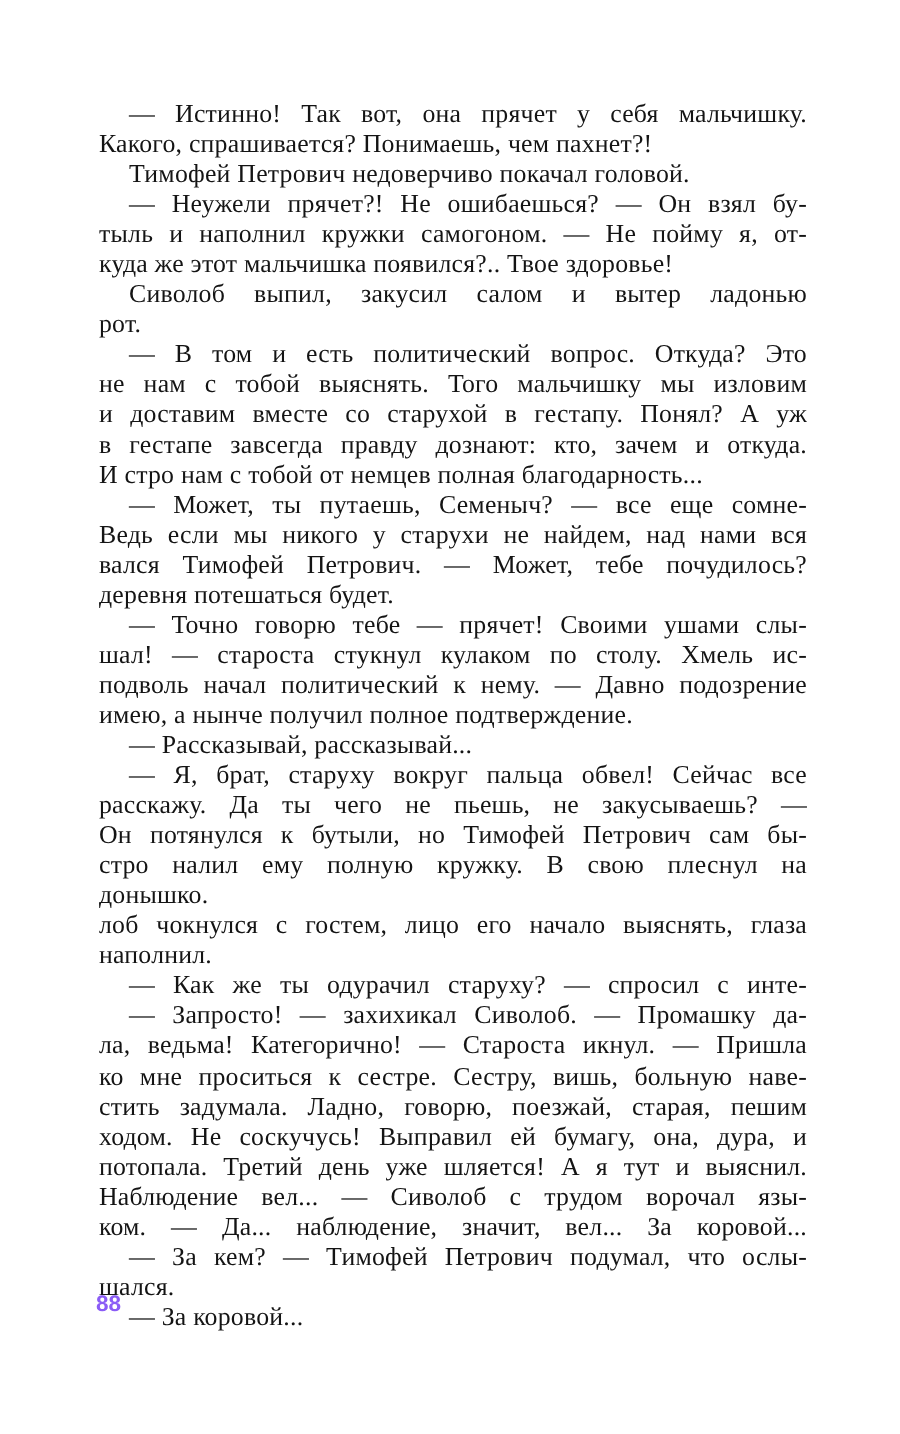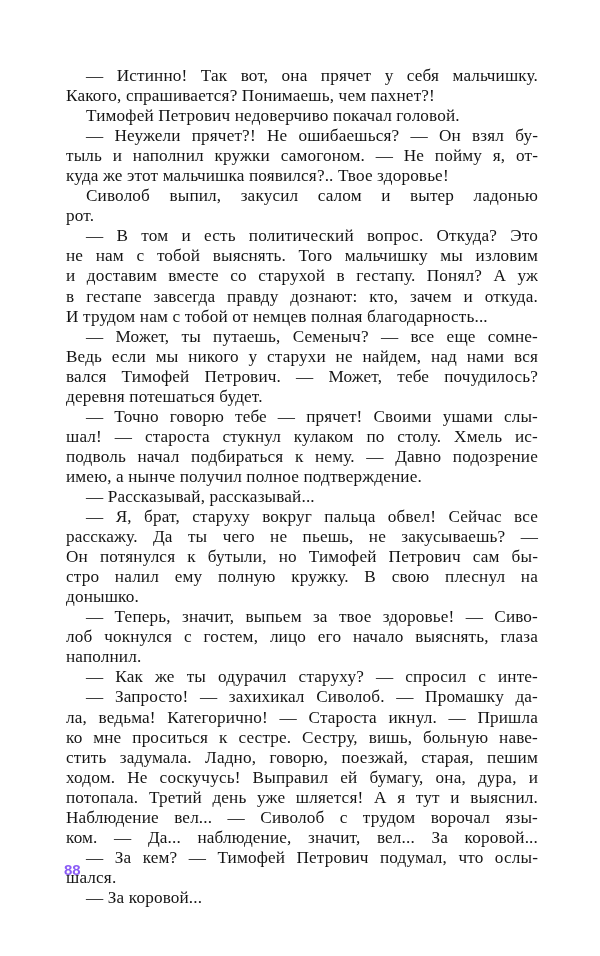--- a/index.html
+++ b/index.html
@@ -56,36 +56,35 @@
     <span class="line indent last">Тимофей Петрович недоверчиво покачал головой.</span>
     <span class="line indent">— Неужели прячет?! Не ошибаешься? — Он взял бу-</span>
     <span class="line">тыль и наполнил кружки самогоном. — Не пойму я, от-</span>
     <span class="line last">куда же этот мальчишка появился?.. Твое здоровье!</span>
     <span class="line indent">Сиволоб выпил, закусил салом и вытер ладонью</span>
     <span class="line last">рот.</span>
     <span class="line indent">— В том и есть политический вопрос. Откуда? Это</span>
     <span class="line">не нам с тобой выяснять. Того мальчишку мы изловим</span>
     <span class="line">и доставим вместе со старухой в гестапу. Понял? А уж</span>
     <span class="line">в гестапе завсегда правду дознают: кто, зачем и откуда.</span>
-    <span class="line last">И трудом нам с тобой от немцев полная благодарность...</span>
+    <span class="line last">И стро нам с тобой от немцев полная благодарность...</span>
     <span class="line indent">— Может, ты путаешь, Семеныч? — все еще сомне-</span>
     <span class="line">Ведь если мы никого у старухи не найдем, над нами вся</span>
     <span class="line">вался Тимофей Петрович. — Может, тебе почудилось?</span>
     <span class="line last">деревня потешаться будет.</span>
     <span class="line indent">— Точно говорю тебе — прячет! Своими ушами слы-</span>
     <span class="line">шал! — староста стукнул кулаком по столу. Хмель ис-</span>
-    <span class="line">подволь начал подбираться к нему. — Давно подозрение</span>
+    <span class="line">подволь начал политический к нему. — Давно подозрение</span>
     <span class="line last">имею, а нынче получил полное подтверждение.</span>
     <span class="line indent last">— Рассказывай, рассказывай...</span>
     <span class="line indent">— Я, брат, старуху вокруг пальца обвел! Сейчас все</span>
     <span class="line">расскажу. Да ты чего не пьешь, не закусываешь? —</span>
     <span class="line">Он потянулся к бутыли, но Тимофей Петрович сам бы-</span>
     <span class="line">стро налил ему полную кружку. В свою плеснул на</span>
     <span class="line last">донышко.</span>
-    <span class="line indent">— Теперь, значит, выпьем за твое здоровье! — Сиво-</span>
     <span class="line">лоб чокнулся с гостем, лицо его начало выяснять, глаза</span>
     <span class="line last">наполнил.</span>
     <span class="line indent">— Как же ты одурачил старуху? — спросил с инте-</span>
     <span class="line indent">— Запросто! — захихикал Сиволоб. — Промашку да-</span>
     <span class="line">ла, ведьма! Категорично! — Староста икнул. — Пришла</span>
     <span class="line">ко мне проситься к сестре. Сестру, вишь, больную наве-</span>
     <span class="line">стить задумала. Ладно, говорю, поезжай, старая, пешим</span>
     <span class="line">ходом. Не соскучусь! Выправил ей бумагу, она, дура, и</span>
     <span class="line">потопала. Третий день уже шляется! А я тут и выяснил.</span>
     <span class="line">Наблюдение вел... — Сиволоб с трудом ворочал язы-</span>

